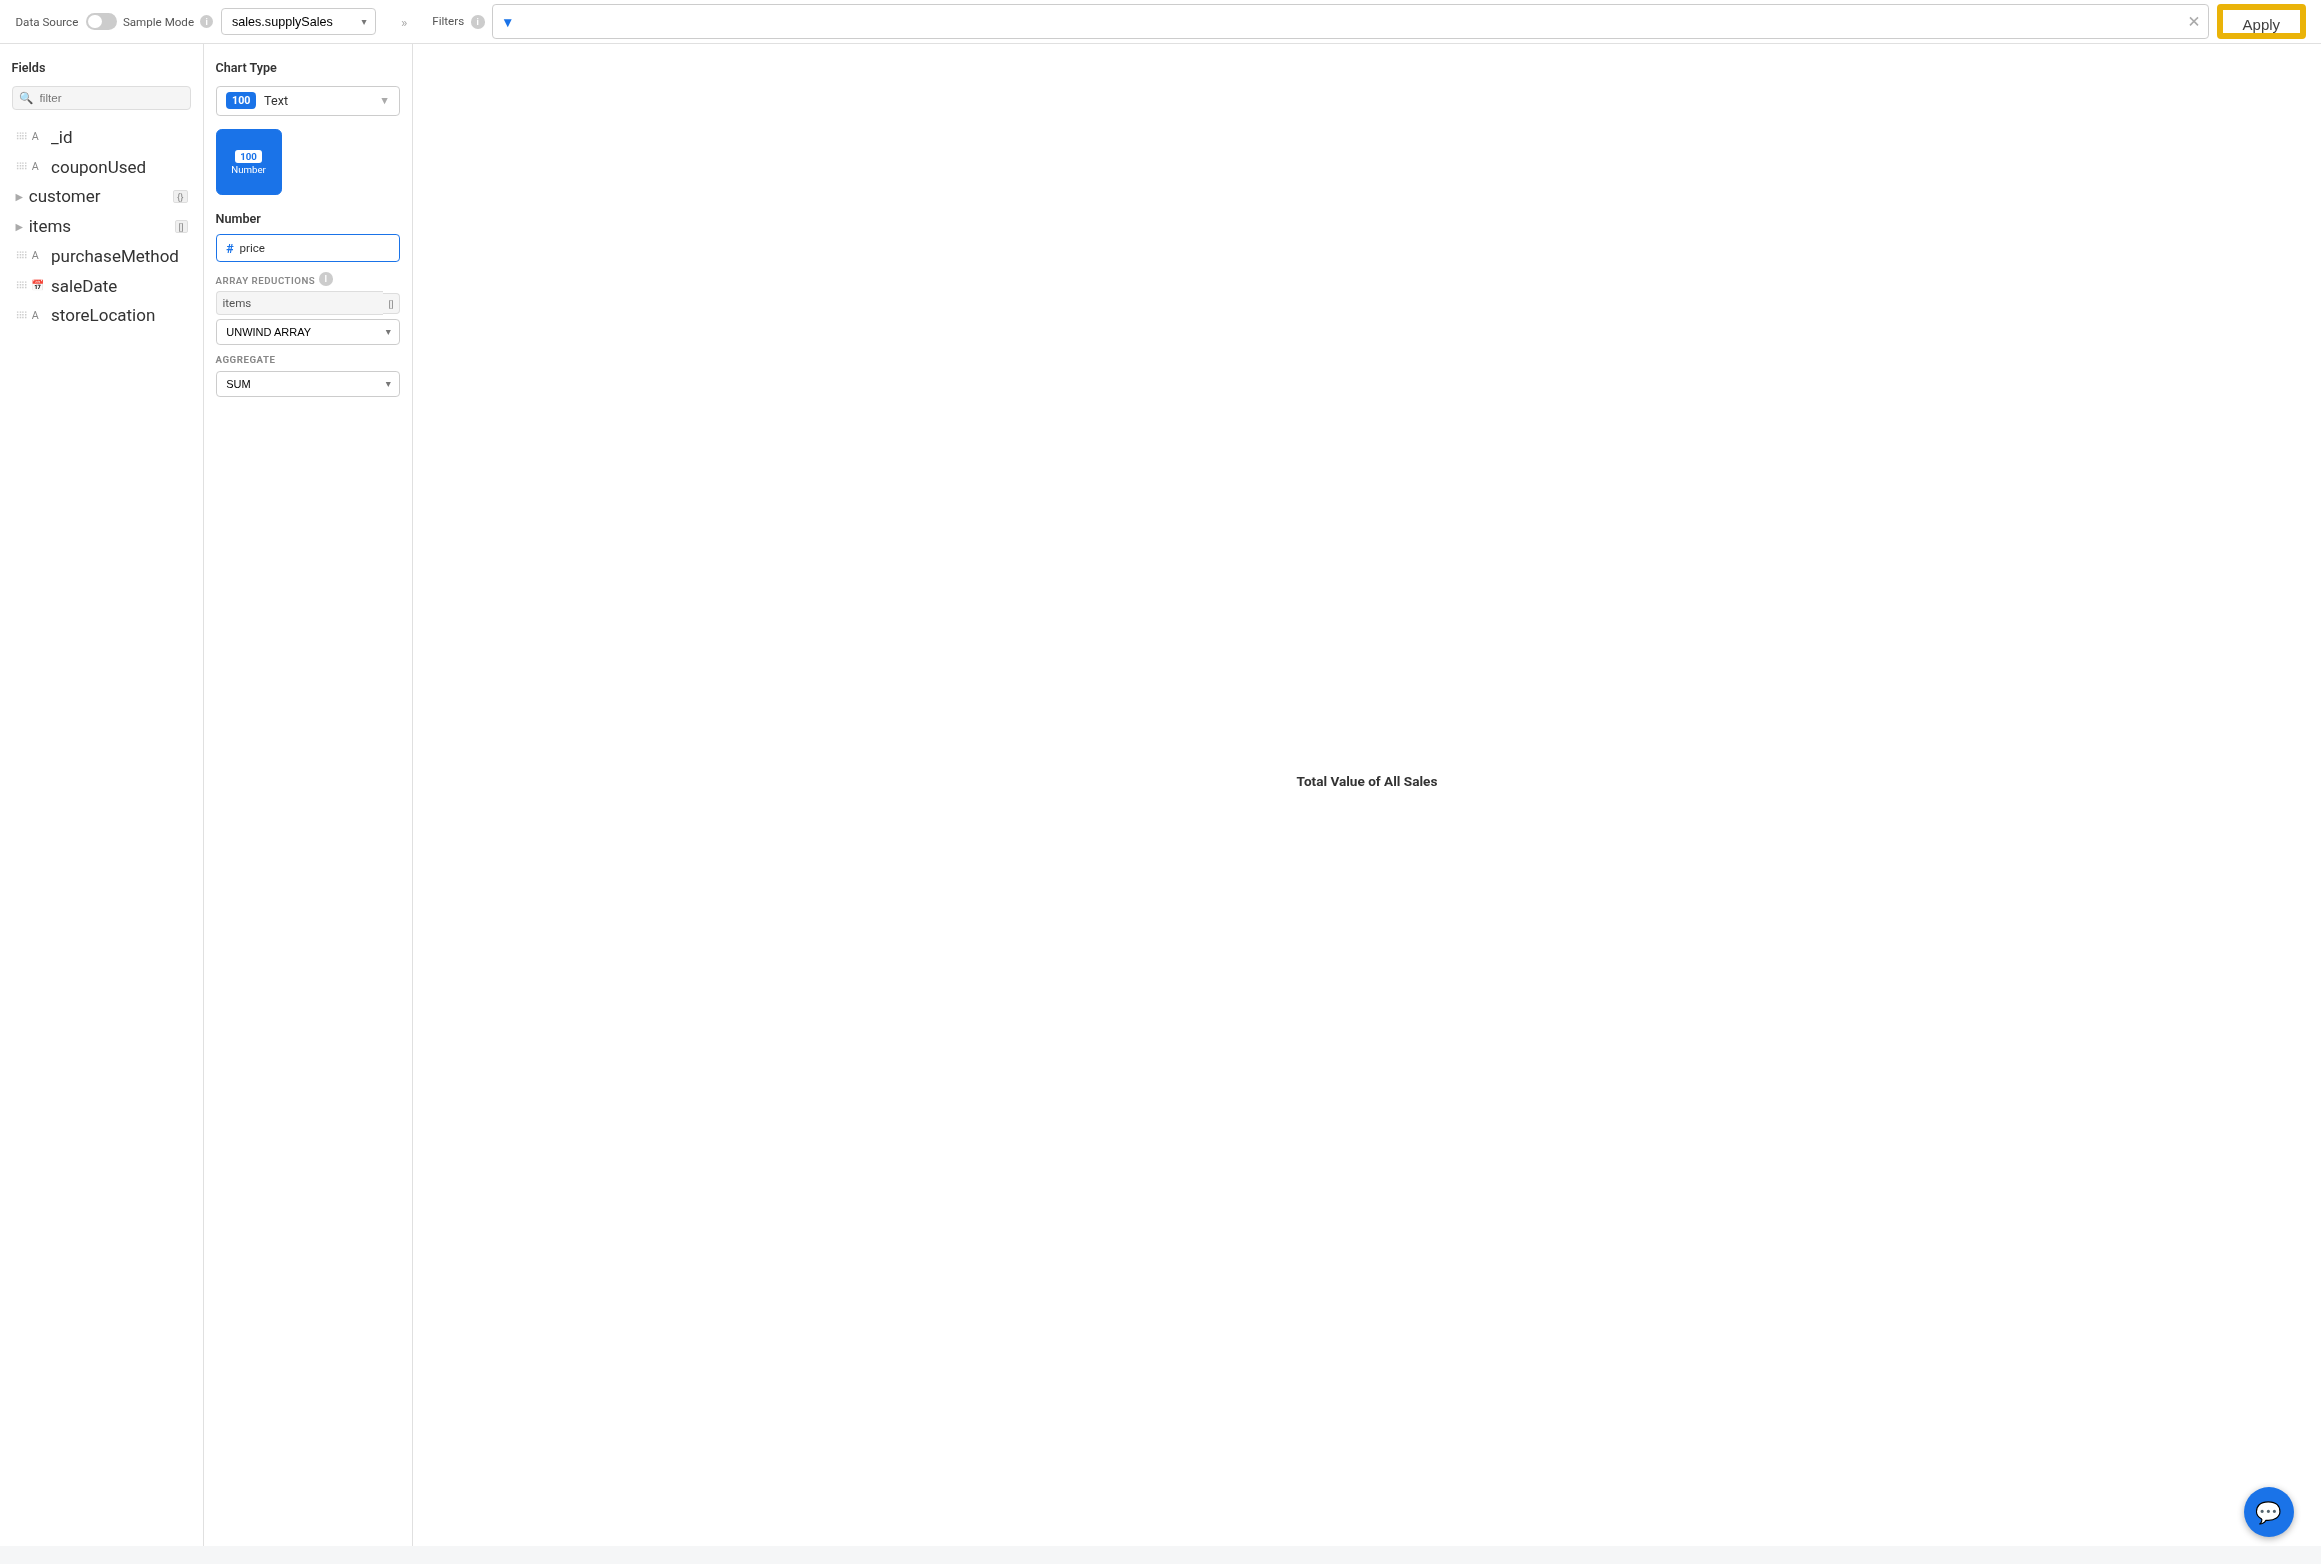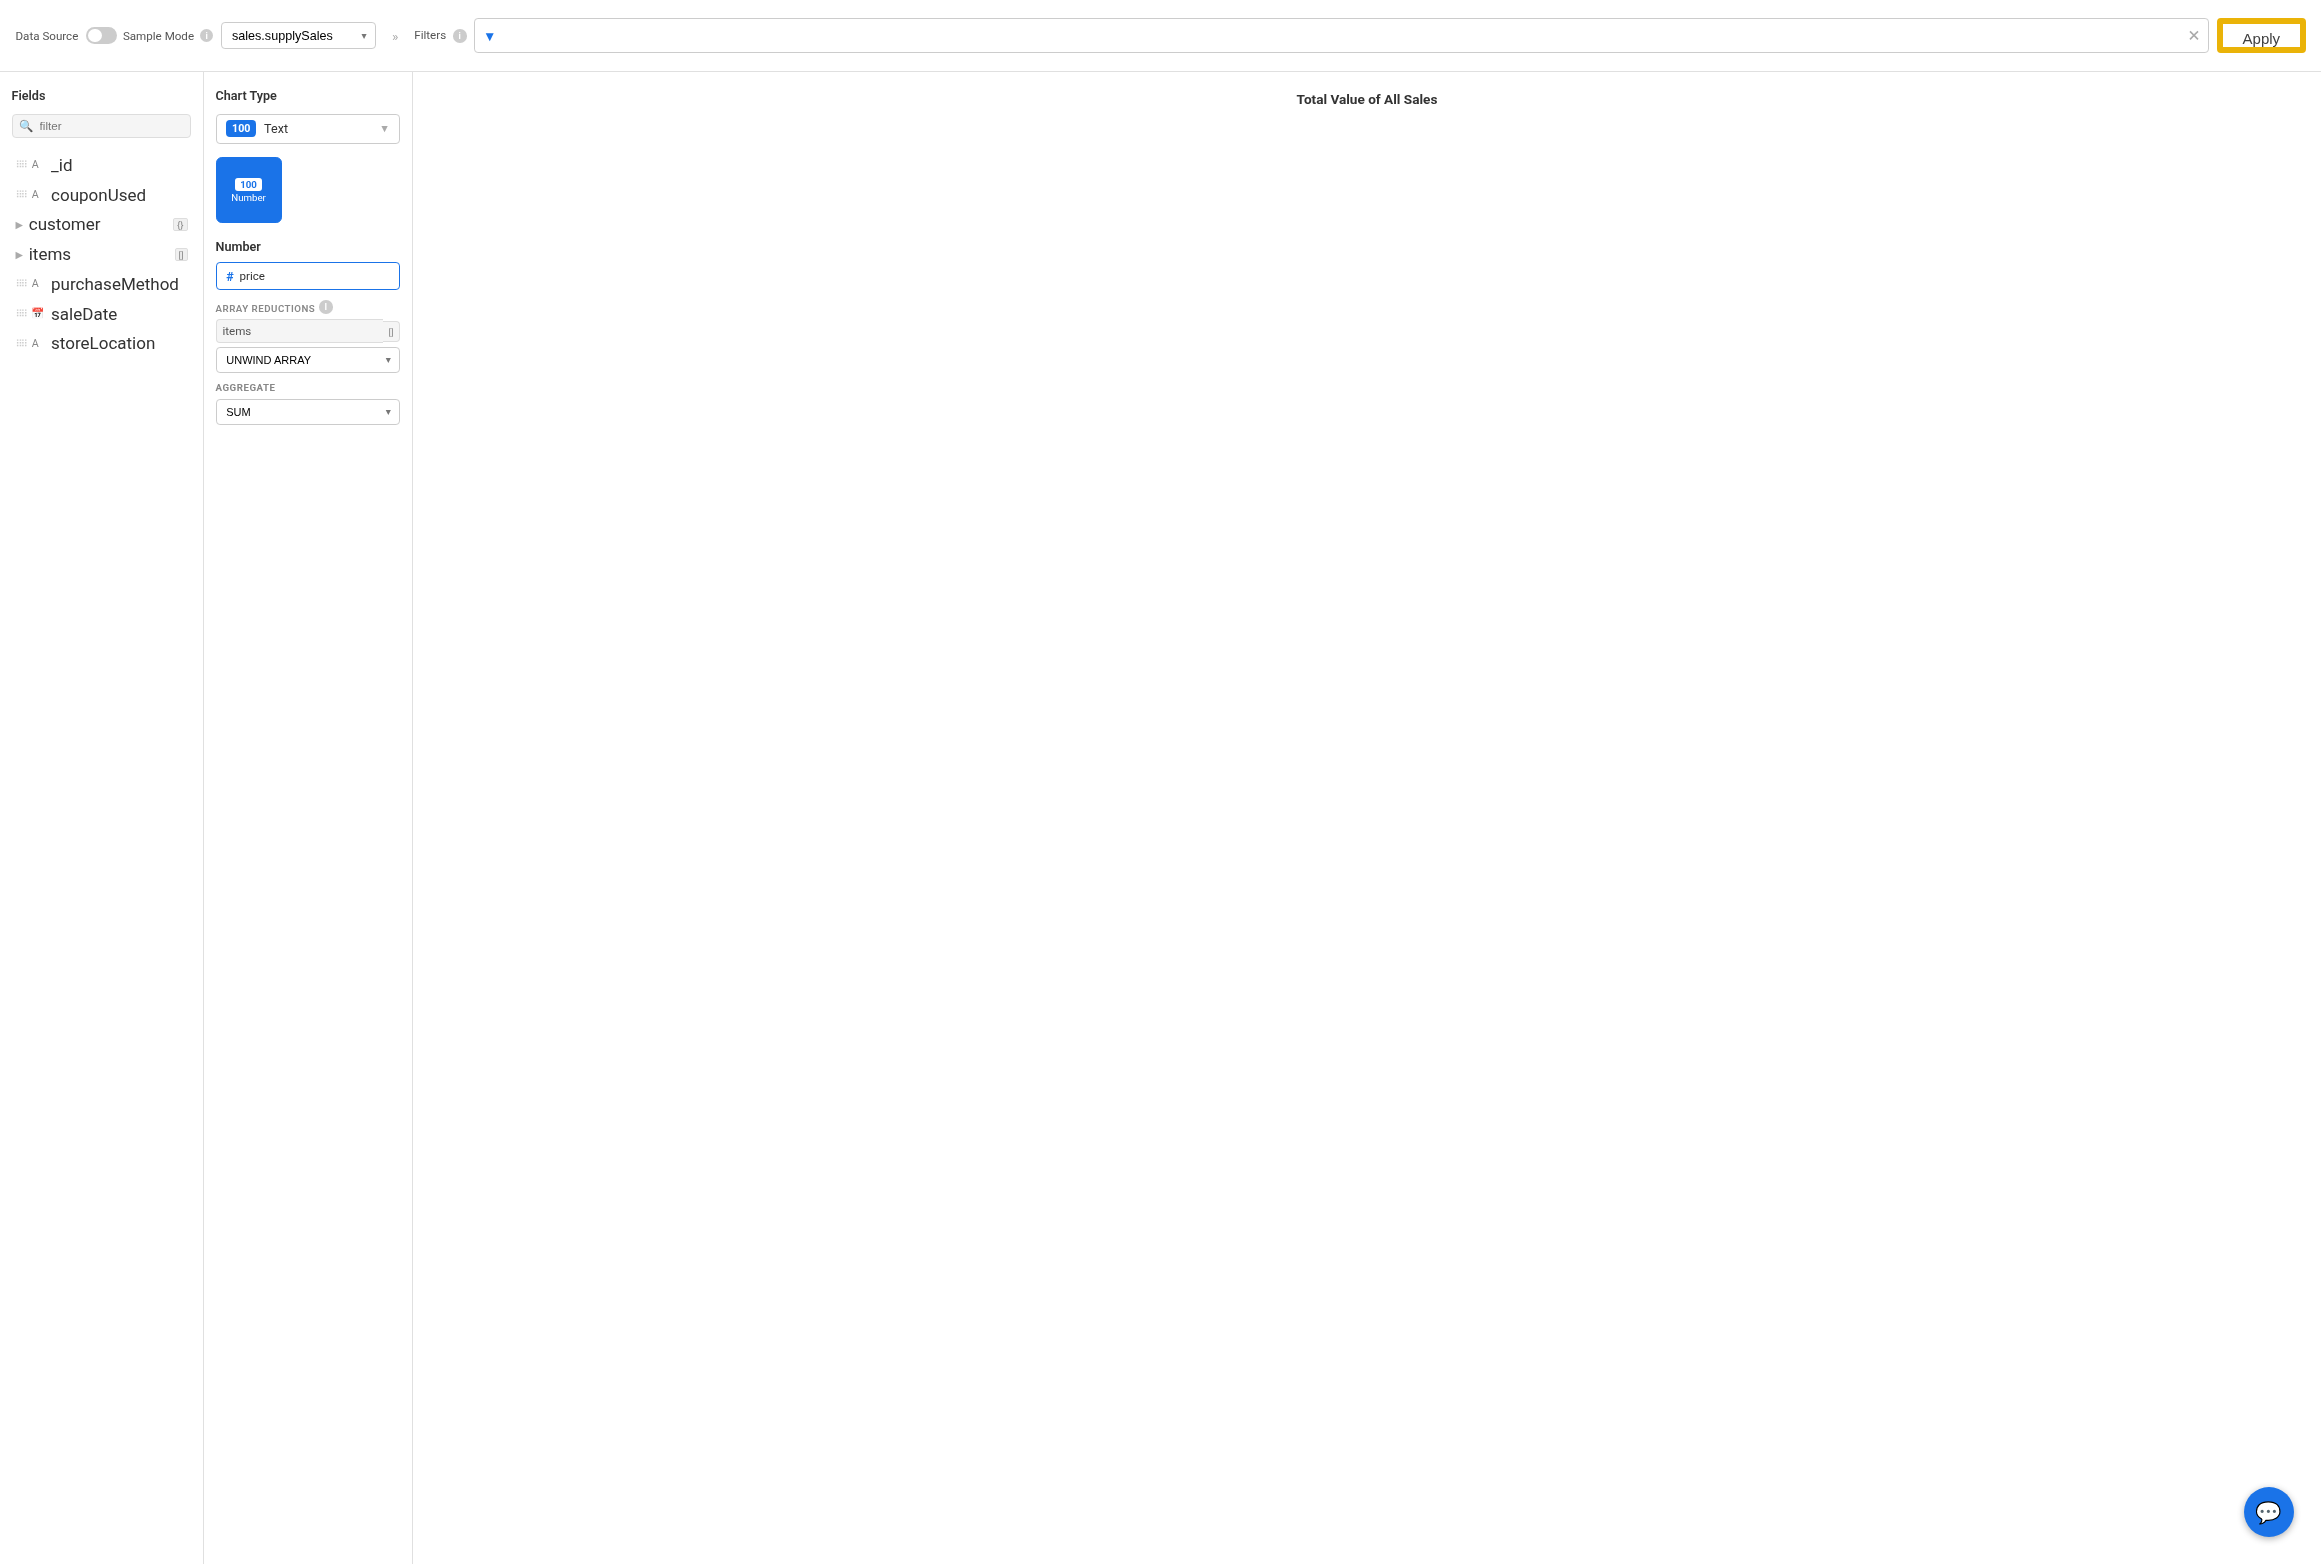--- a/index.html
+++ b/index.html
@@ -10,22 +10,22 @@
       font-size: 12.6px;
     }
 
     
     .top-bar {
       background: #fff;
       border-bottom: 1px solid #e0e0e0;
       padding: 9.7px 15.5px;
       display: flex;
       align-items: center;
-      gap: 8px;
-      height: 72px;
+      gap: 17px;
+      height: 44px;
       justify-content: space-between;
     }
     .datasource-section {
       display: flex;
       align-items: center;
       gap: 7.8px;
     }
     .label-sm {
       font-size: 11.6px;
       color: #555;
@@ -374,21 +374,21 @@
       margin-bottom: 5.8px;
     }
 
     
     .chart-display {
       flex: 1;
       background: #fff;
       display: flex;
       flex-direction: column;
       align-items: center;
-      justify-content: flex-start;
+      justify-content: center;
       position: relative;
       padding: 19.4px;
       gap: 48px;
     }
     .chart-title {
       font-size: 13.6px;
       font-weight: 700;
       color: #333;
       margin-bottom: 29px;
       text-align: center;

